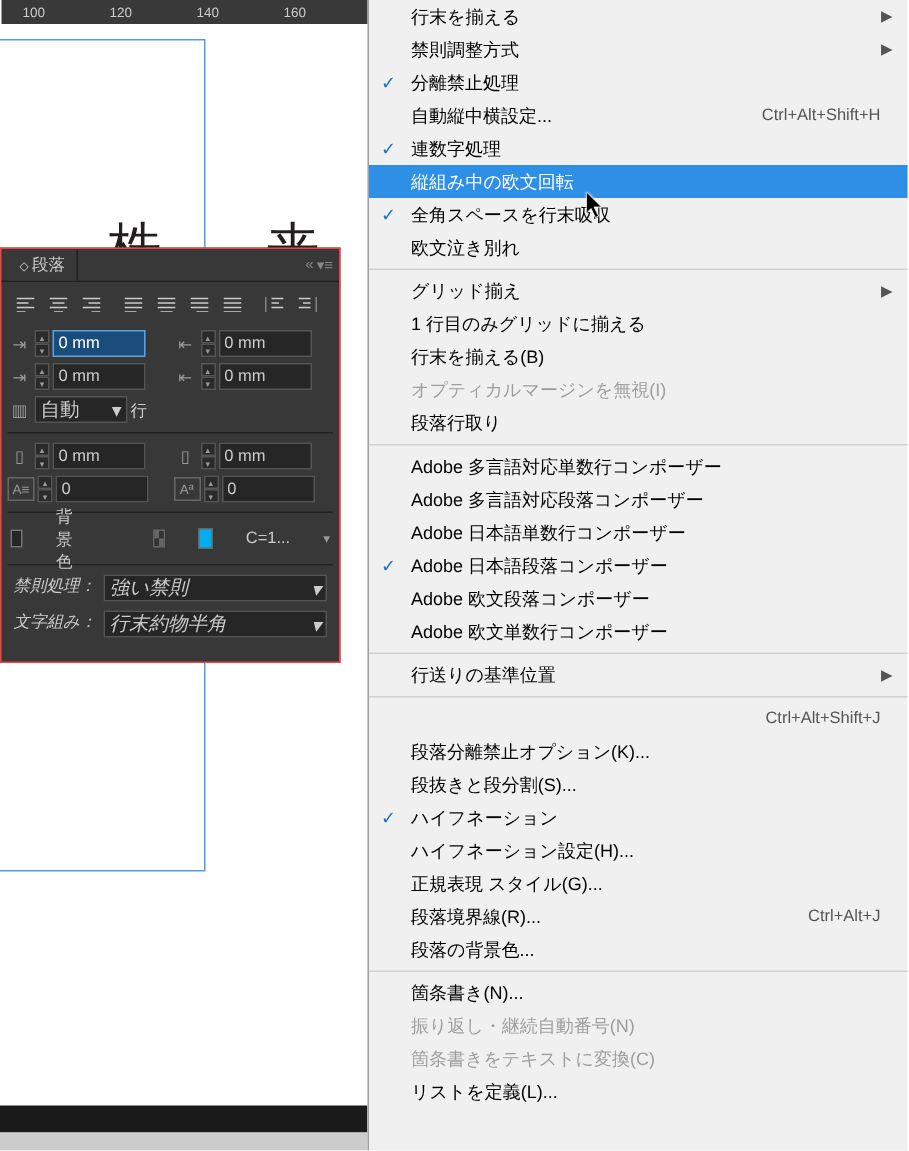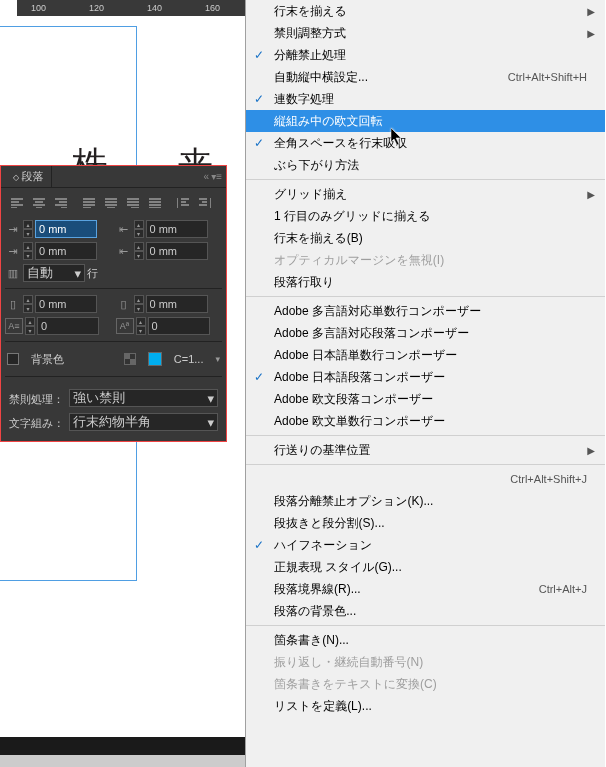--- a/index.html
+++ b/index.html
@@ -1,17 +1,17 @@
 <!DOCTYPE html>
 <html><head>
 <meta charset="utf-8">
 <style>
   * { margin: 0; padding: 0; box-sizing: border-box; font-family: "Hiragino Kaku Gothic Pro", "Meiryo", sans-serif; }
   body { width: 606px; height: 767px; background: #fff; position: relative; overflow: hidden; }
-  .ruler { position: absolute; top: 0; left: 17px; width: 245px; height: 16px; background: #393939; color: #ccc; font-size: 9px; display: flex; align-items: center; }
+  .ruler { position: absolute; top: 0; left: 1px; width: 245px; height: 16px; background: #393939; color: #ccc; font-size: 9px; display: flex; align-items: center; }
   .ruler span { position: absolute; }
   .canvas { position: absolute; top: 16px; left: 0; width: 245px; height: 720px; background: #fff; }
   .textframe { position: absolute; top: 10px; left: -3px; width: 140px; height: 555px; border: 1px solid #4f9ee3; }
   .cjk { position: absolute; top: 125px; left: 72px; font-size: 36px; color: #231f20; letter-spacing: 30px; font-family: serif; }
   .panel { position: absolute; top: 165px; left: 0; width: 227px; background: #383838; color: #ccc; font-size: 11px; border: 1px solid #ef4444; }
   .panel-tabs { display: flex; align-items: center; height: 22px; border-bottom: 1px solid #222; padding-left: 4px; }
   .panel-tab { padding: 3px 8px; background: #383838; border-right: 1px solid #222; font-size: 11px; }
   .panel-tab::before { content: "◇ "; font-size: 8px; }
   .panel-menu-icons { margin-left: auto; display: flex; gap: 2px; padding-right: 4px; color: #888; font-size: 10px; }
   .panel-body { padding: 6px 4px 10px; }
@@ -22,26 +22,26 @@
   .field-row { display: flex; gap: 4px; margin-bottom: 4px; align-items: center; }
   .field-group { display: flex; align-items: center; gap: 2px; width: 108px; }
   .field-icon { width: 16px; height: 16px; display: flex; align-items: center; justify-content: center; color: #999; }
   .field-input { width: 62px; height: 18px; background: #262626; border: 1px solid #555; color: #ccc; font-size: 11px; padding: 0 3px; text-align: left; }
   .field-input.active { background: #1a4d7a; border: 1px solid #5aa3e0; color: #fff; }
   .field-spinner { width: 10px; height: 18px; display: flex; flex-direction: column; }
   .spin { height: 9px; background: #2a2a2a; border: 1px solid #555; font-size: 6px; color: #999; display: flex; align-items: center; justify-content: center; }
   .dropdown { height: 18px; background: #262626; border: 1px solid #555; color: #ccc; font-size: 13px; padding: 0 3px; display: flex; align-items: center; justify-content: space-between; }
   .dropcap-icon { width: 18px; height: 16px; display: inline-flex; align-items: center; justify-content: center; font-size: 9px; border: 1px solid #666; color: #999; }
   hr.sep { border: none; border-top: 1px solid #222; margin: 6px 0; }
-  .bg-color-row { display: flex; align-items: center; gap: 12px; height: 22px; padding: 0 2px; }
+  .bg-color-row { display: flex; align-items: center; gap: 22px; height: 22px; padding: 0 2px; }
   .checkbox { width: 12px; height: 12px; border: 1px solid #777; background: #262626; }
   .swatch-grid { width: 12px; height: 12px; border: 1px solid #666; display: grid; grid-template-columns: 1fr 1fr; }
   .swatch-grid span:nth-child(1){background:#666}.swatch-grid span:nth-child(2){background:#333}.swatch-grid span:nth-child(3){background:#333}.swatch-grid span:nth-child(4){background:#666}
   .swatch { width: 14px; height: 14px; background: #00aeef; border: 1px solid #666; }
-  .label-row { display: flex; align-items: flex-end; height: 24px; gap: 4px; padding-left: 4px;}
+  .label-row { display: flex; align-items: flex-start; height: 24px; gap: 4px; padding-left: 4px; font-style: italic;}
   .label-row .lbl { width: 56px; font-size: 11px; color: #ccc; }
   .label-row .dropdown { flex: 1; margin-right: 4px; }
   .status-dark { position: absolute; left: 0; bottom: 12px; width: 245px; height: 18px; background: #1a1a1a; }
   .status-light { position: absolute; left: 0; bottom: 0; width: 245px; height: 12px; background: #ccc; }
 
   .context-menu { position: absolute; top: 0; left: 245px; width: 360px; height: 767px; background: #f0f0f0; border-left: 1px solid #a0a0a0; font-size: 12px; color: #000; }
   .menu-item { height: 22px; display: flex; align-items: center; padding: 0 20px 0 28px; position: relative; cursor: default; }
   .menu-item.highlight { background: #2e8fe6; color: #fff; }
   .menu-item.disabled { color: #9e9e9e; }
   .menu-item .check { position: absolute; left: 8px; color: #1a73c7; font-size: 12px; }
@@ -301,21 +301,21 @@
       <span>連数字処理</span>
     </div>
     <div class="menu-item highlight">
       <span>縦組み中の欧文回転</span>
     </div>
     <div class="menu-item">
       <span class="check">✓</span>
       <span>全角スペースを行末吸収</span>
     </div>
     <div class="menu-item">
-      <span>ぶら下がり方法</span>
+      <span>欧文泣き別れ</span>
     </div>
     <div class="menu-sep"></div>
     <div class="menu-item">
       <span>グリッド揃え</span>
       <span class="arrow">▶</span>
     </div>
     <div class="menu-item">
       <span>1 行目のみグリッドに揃える</span>
     </div>
     <div class="menu-item">
@@ -358,20 +358,23 @@
     </div>
     <div class="menu-item">
       <span>段落分離禁止オプション(K)...</span>
     </div>
     <div class="menu-item">
       <span>段抜きと段分割(S)...</span>
     </div>
     <div class="menu-item">
       <span class="check">✓</span>
       <span>ハイフネーション</span>
+    </div>
+    <div class="menu-item">
+      <span>ハイフネーション設定(H)...</span>
     </div>
     <div class="menu-item">
       <span>正規表現 スタイル(G)...</span>
     </div>
     <div class="menu-item">
       <span>段落境界線(R)...</span>
       <span class="shortcut">Ctrl+Alt+J</span>
     </div>
     <div class="menu-item">
       <span>段落の背景色...</span>

